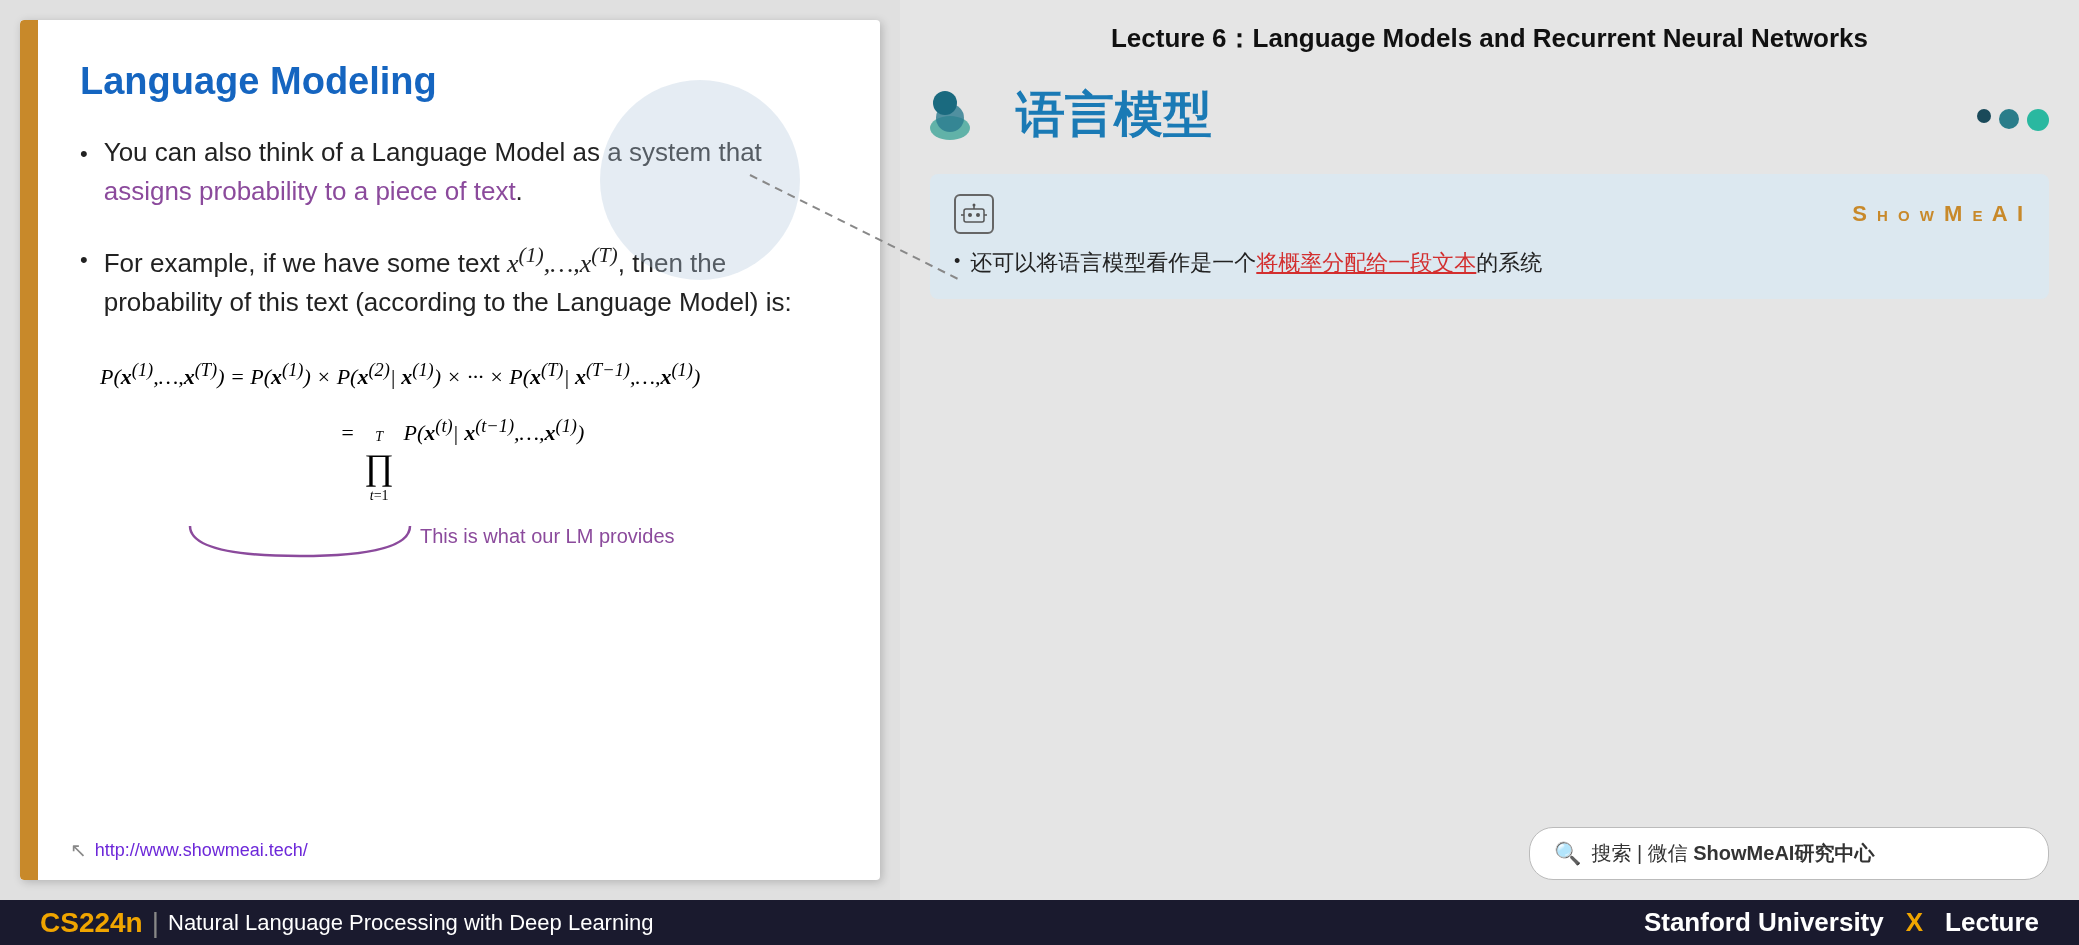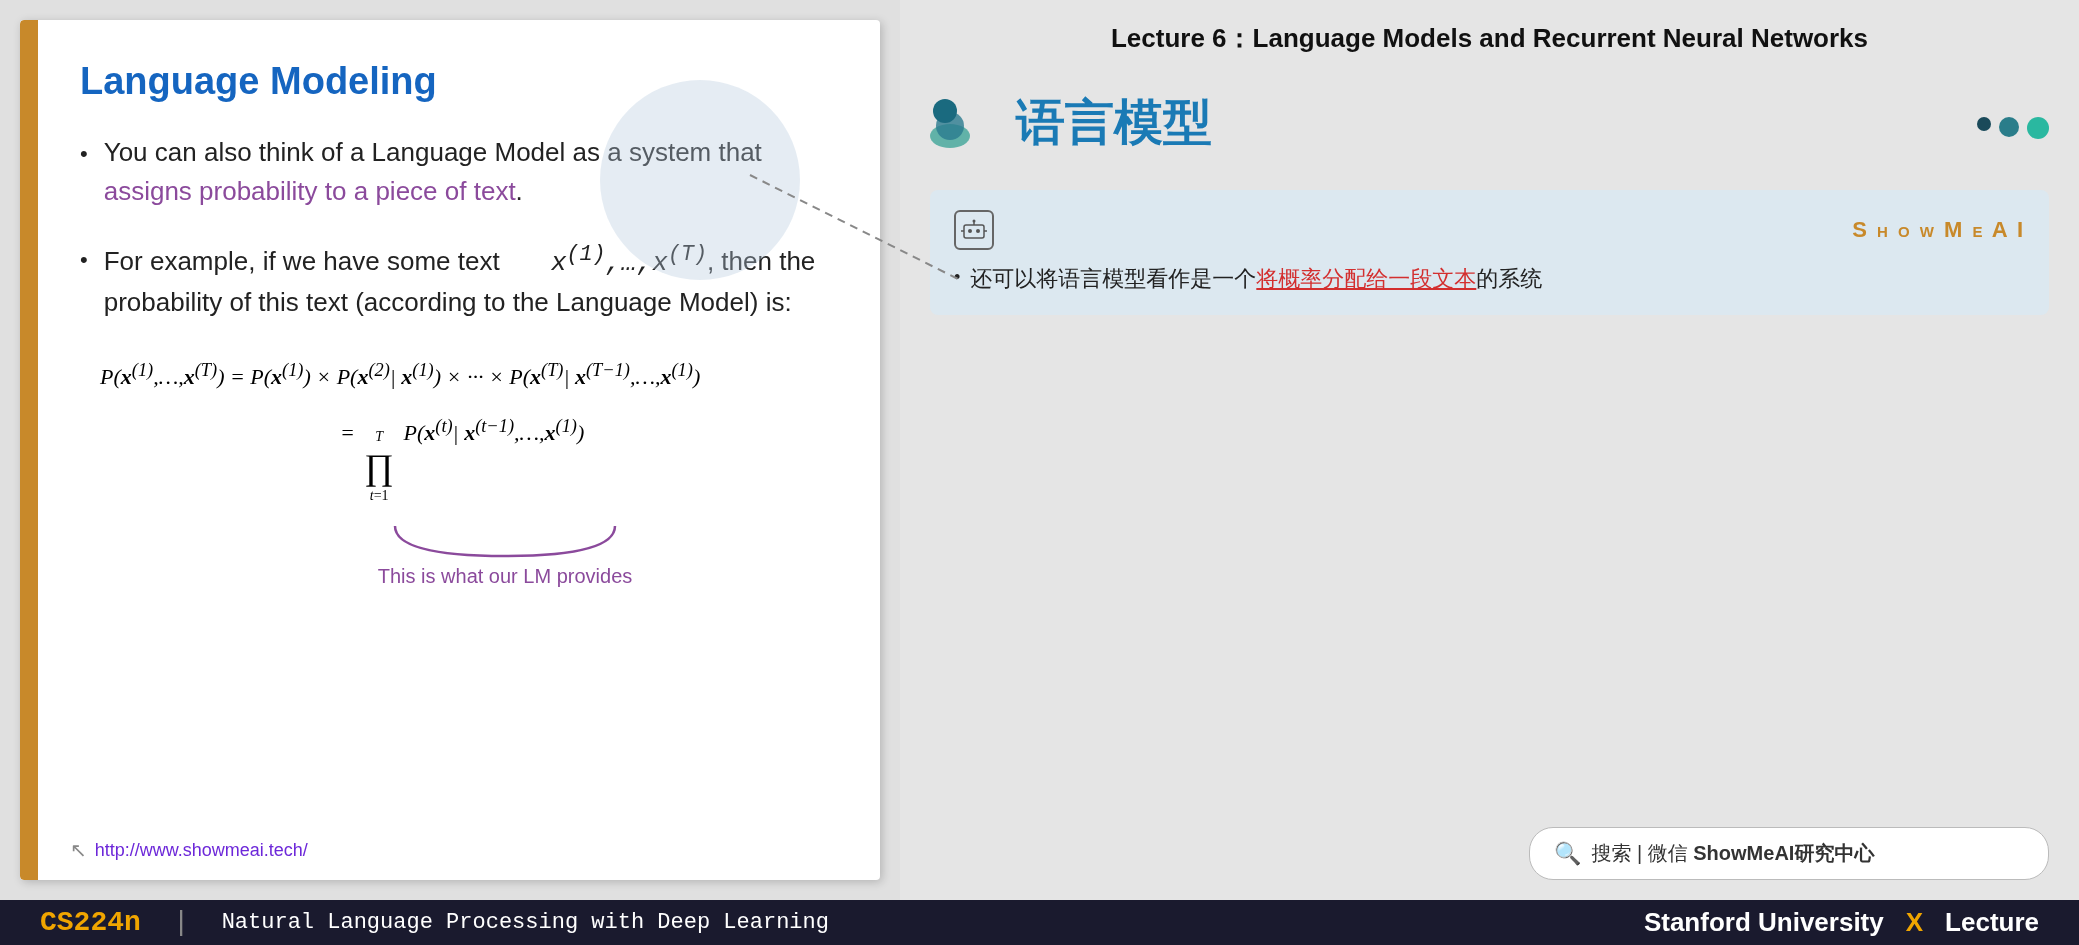--- a/index.html
+++ b/index.html
@@ -116,21 +116,21 @@
       margin-right: 8px;
       font-size: 20px;
     }
 
     
     .right-panel {
       flex: 1;
       padding: 20px 30px;
       display: flex;
       flex-direction: column;
-      gap: 24px;
+      gap: 16px;
       background: #e5e5e5;
     }
 
     .lecture-title {
       font-size: 26px;
       font-weight: bold;
       color: #111;
       text-align: center;
       line-height: 1.4;
       margin-bottom: 10px;
@@ -245,22 +245,21 @@
       background: #1a1a2e;
       display: flex;
       align-items: center;
       padding: 0 40px;
       justify-content: space-between;
     }
 
     .bottom-left {
       display: flex;
       align-items: center;
-      gap: 32px;
-      font-family: Liberation Mono, monospace;
+      gap: 9px;
     }
 
     .cs224n-label {
       color: #f0a500;
       font-size: 28px;
       font-weight: bold;
     }
 
     .divider-line {
       color: #888;
@@ -307,22 +306,22 @@
     }
 
     .math-line {
       display: flex;
       align-items: center;
       margin-bottom: 5px;
     }
 
     .brace-container {
       display: flex;
-      flex-direction: column;
-      align-items: center;
+      flex-direction: row;
+      align-items: flex-start;
       margin-left: 100px;
       margin-top: 5px;
     }
   </style>
 </head>
 <body>
 
 <div class="main-container">
   <div class="content-area">
 
@@ -337,21 +336,21 @@
         <div class="slide-bullet">
           <span class="bullet-dot">•</span>
           <span>
             <span>You can also think of a Language Model as a system that </span><span class="highlight-purple">assigns probability to a piece of text</span><span>.</span>
           </span>
         </div>
 
         <div class="slide-bullet">
           <span class="bullet-dot">•</span>
           <span>
-            <span>For example, if we have some text </span><span style="font-style:italic; font-family:Liberation Mono, monospace;margin-left:44px;"><em>x</em><sup>(1)</sup>,…,<em>x</em><sup>(T)</sup></span><span>, then the probability of this text (according to the Language Model) is:</span>
+            <span>For example, if we have some text </span><span style="font-style:italic; font-family:Liberation Serif, serif;"><em>x</em><sup>(1)</sup>,…,<em>x</em><sup>(T)</sup></span><span>, then the probability of this text (according to the Language Model) is:</span>
           </span>
         </div>
 
         <div class="math-block">
           <div class="math-line">
             <span>
               <em>P</em>(<em><b>x</b></em><sup>(1)</sup>,…,<em><b>x</b></em><sup>(T)</sup>) = <em>P</em>(<em><b>x</b></em><sup>(1)</sup>) × <em>P</em>(<em><b>x</b></em><sup>(2)</sup>| <em><b>x</b></em><sup>(1)</sup>) × ··· × <em>P</em>(<em><b>x</b></em><sup>(T)</sup>| <em><b>x</b></em><sup>(T−1)</sup>,…,<em><b>x</b></em><sup>(1)</sup>)
             </span>
           </div>
           <div class="math-line" style="margin-left: 240px;">

